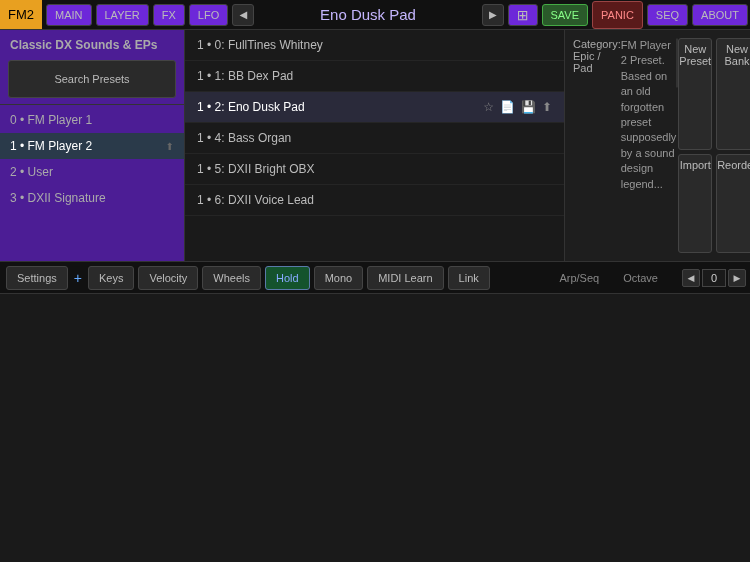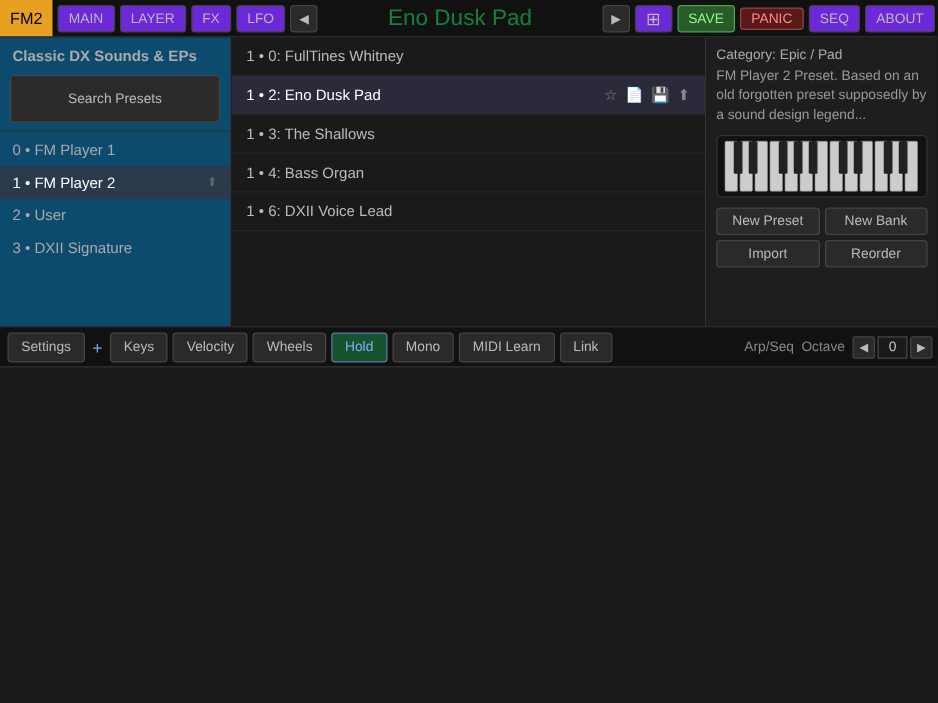--- a/index.html
+++ b/index.html
@@ -55,22 +55,22 @@
       display: flex;
       align-items: center;
       justify-content: center;
       cursor: pointer;
       font-size: 10px;
       margin: 0 2px;
     }
     .preset-name-bar {
       flex: 1;
       text-align: center;
-      color: #15803d;
-      font-size: 18px;
+      color: #c4b5fd;
+      font-size: 15px;
     }
     .nav-save {
       background: #2a5a2a;
       color: #8f8;
       border: 1px solid #4a4;
       border-radius: 3px;
       padding: 2px 8px;
       font-size: 11px;
       cursor: pointer;
       height: 22px;
@@ -79,37 +79,37 @@
       margin: 0 2px;
     }
     .nav-panic {
       background: #5a1a1a;
       color: #f88;
       border: 1px solid #944;
       border-radius: 3px;
       padding: 2px 8px;
       font-size: 11px;
       cursor: pointer;
-      height: 18px;
+      height: 28px;
       display: flex;
       align-items: center;
       margin: 0 2px;
     }
 
     
     .main-area {
       display: flex;
       height: 232px;
       border-bottom: 1px solid #333;
     }
 
     
     .sidebar {
       width: 185px;
-      background: #0c4a6e;
+      background: #4c1d95;
       border-right: 1px solid #333;
       display: flex;
       flex-direction: column;
     }
     .sidebar-title {
       color: #aaa;
       font-size: 12px;
       padding: 8px 10px 4px;
       font-weight: bold;
     }
@@ -174,21 +174,21 @@
       color: #555;
       font-size: 12px;
     }
     .preset-item.active .preset-icons { color: #888; }
 
     
     .right-panel {
       width: 185px;
       background: #1e1e1e;
       display: flex;
-      flex-direction: column;
+      flex-direction: row;
       padding: 8px;
     }
     .category-label {
       color: #888;
       font-size: 11px;
       margin-bottom: 4px;
     }
     .category-label span {
       color: #aaa;
     }
@@ -255,21 +255,21 @@
     .tab-bluetooth {
       color: #6af;
       font-size: 14px;
       margin: 0 4px;
       cursor: pointer;
     }
     .arp-section {
       margin-left: auto;
       display: flex;
       align-items: center;
-      gap: 6px;
+      gap: 24px;
       color: #888;
       font-size: 11px;
     }
     .octave-ctrl {
       display: flex;
       align-items: center;
       gap: 2px;
     }
     .octave-value {
       background: #1a1a1a;
@@ -339,34 +339,37 @@
     </div>
     <div class="sidebar-item">
       <span>3 • DXII Signature</span>
     </div>
   </div>
 
   <div class="preset-list">
     <div class="preset-item">
       <span class="preset-label">1 • 0: FullTines Whitney</span>
     </div>
+    <div class="preset-item">
+      <span class="preset-label">1 • 1: BB Dex Pad</span>
+    </div>
     <div class="preset-item active">
       <span class="preset-label">1 • 2: Eno Dusk Pad</span>
       <div class="preset-icons">
         <span>☆</span>
         <span>📄</span>
         <span>💾</span>
         <span>⬆</span>
       </div>
     </div>
     <div class="preset-item">
-      <span class="preset-label">1 • 3: The Shallows</span>
+      <span class="preset-label">1 • 4: Bass Organ</span>
     </div>
     <div class="preset-item">
-      <span class="preset-label">1 • 4: Bass Organ</span>
+      <span class="preset-label">1 • 5: DXII Bright OBX</span>
     </div>
     <div class="preset-item">
       <span class="preset-label">1 • 6: DXII Voice Lead</span>
     </div>
   </div>
 
   <div class="right-panel">
     <div class="category-label">
       <span>Category:</span>
       <span>Epic / Pad</span>

